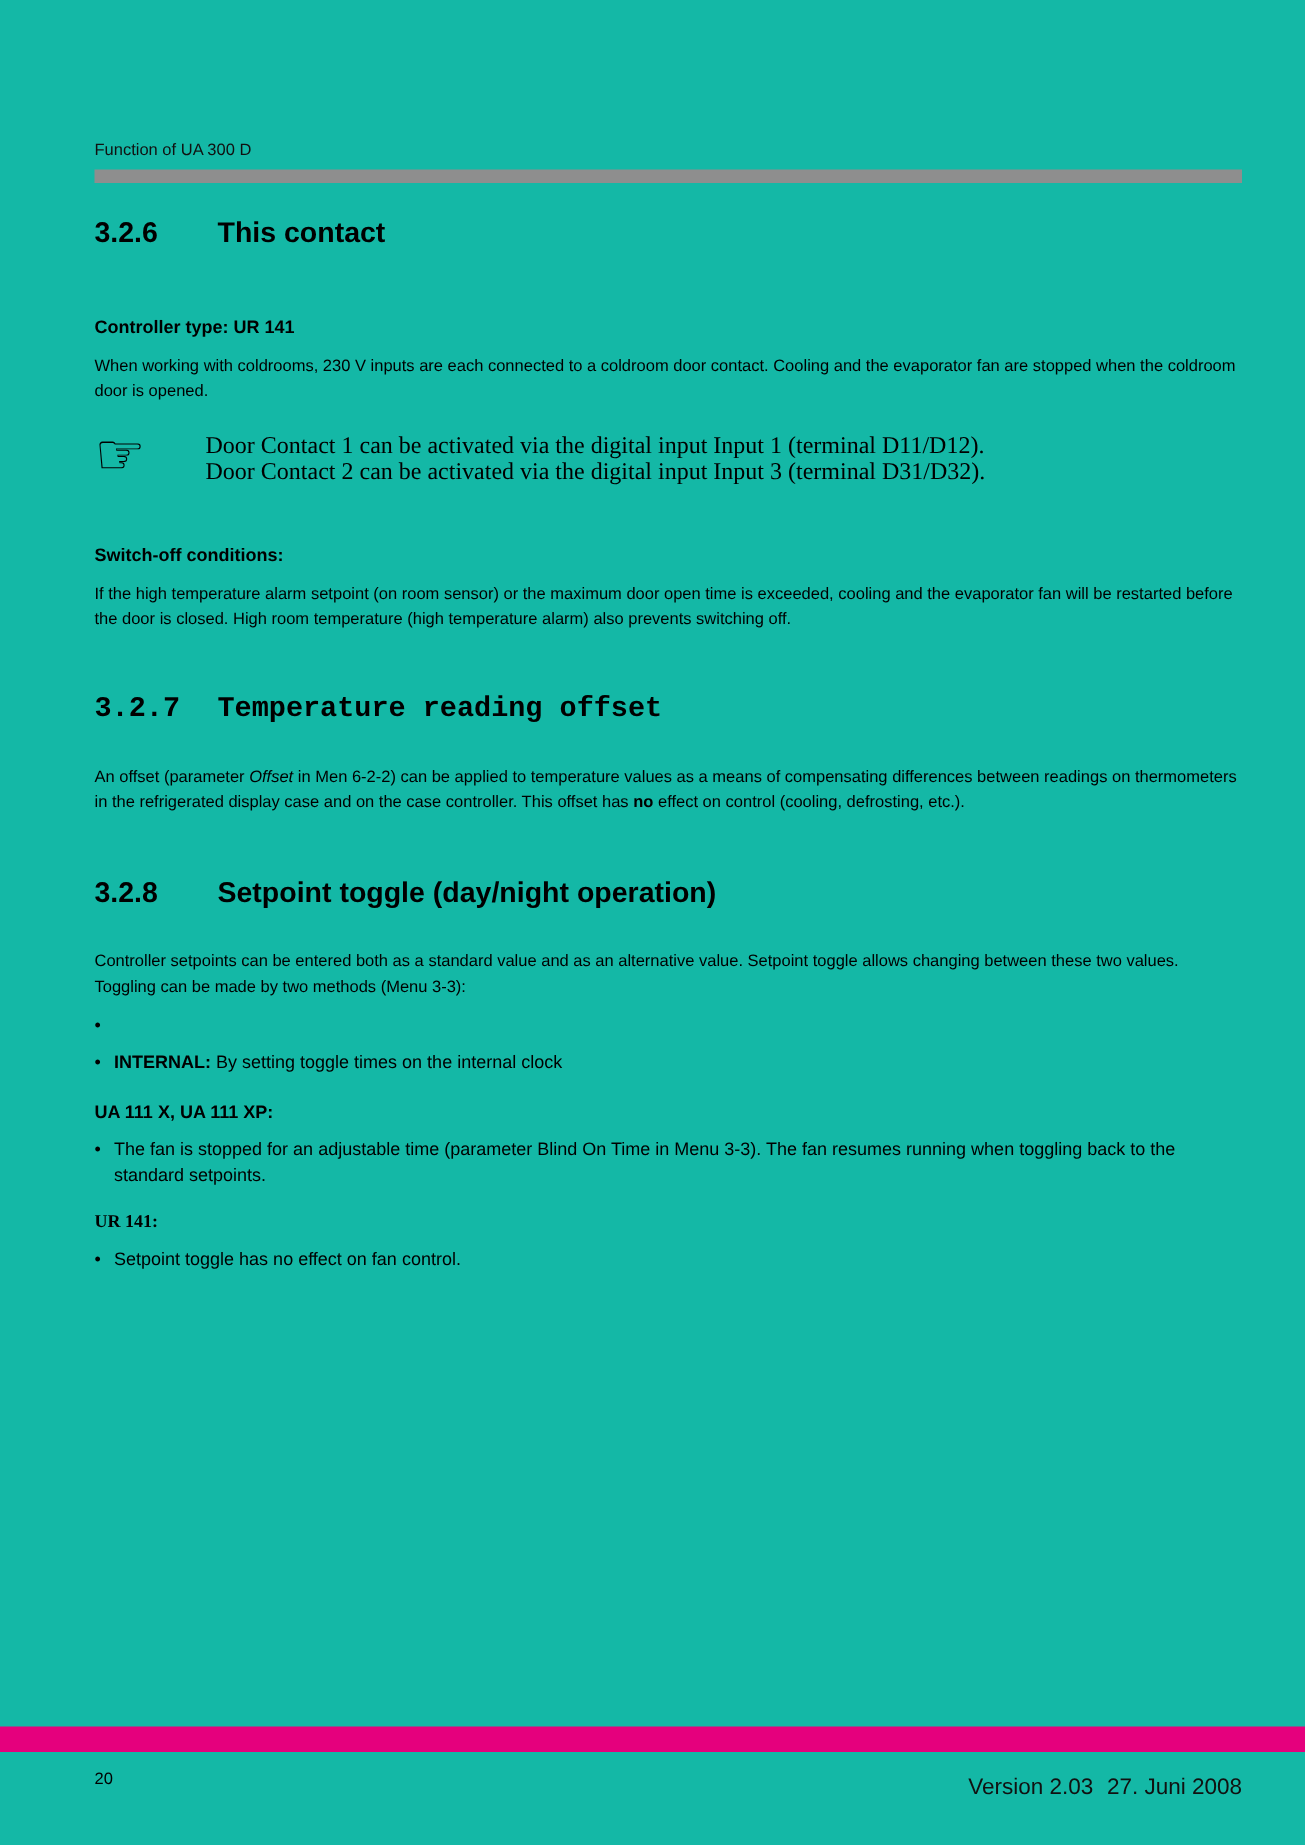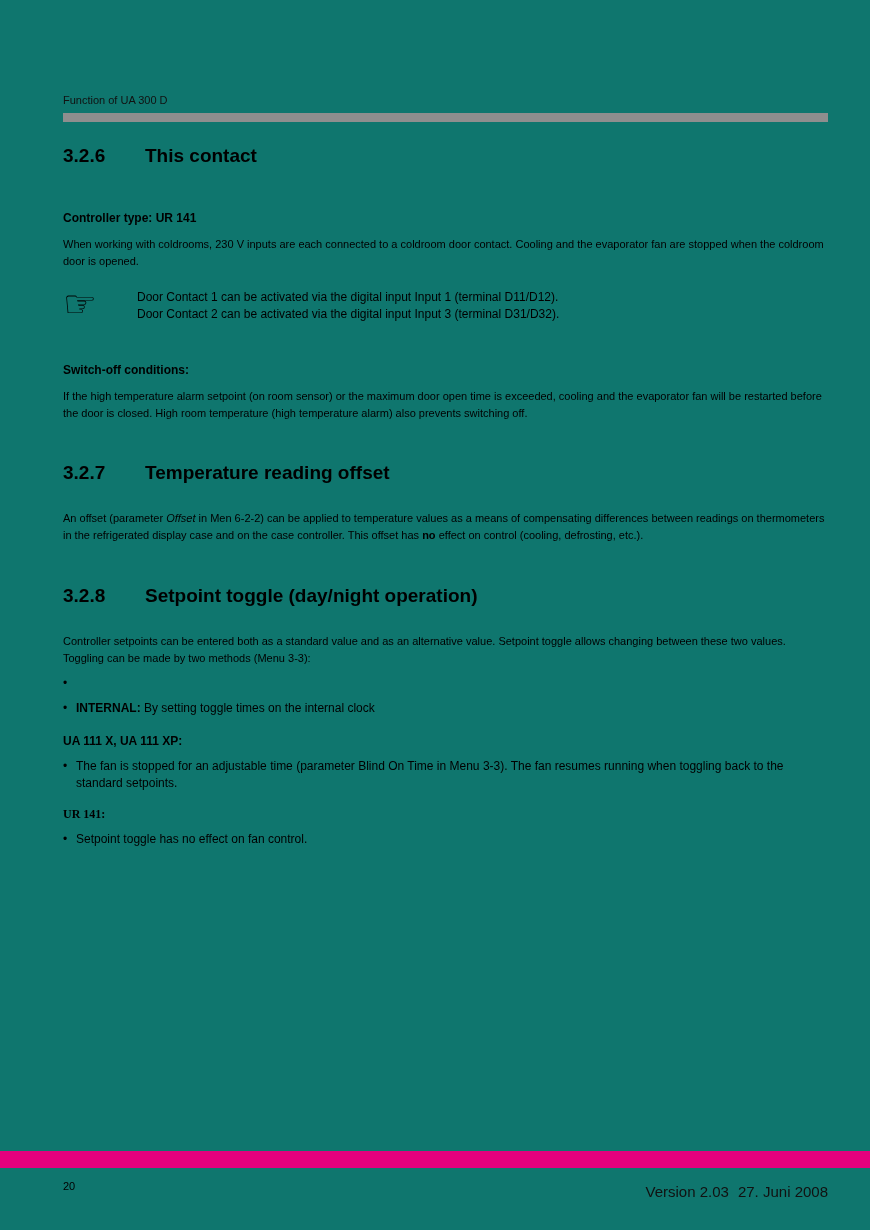--- a/index.html
+++ b/index.html
@@ -1,21 +1,21 @@
 <!DOCTYPE html>
 <html><head>
 <meta charset="utf-8">
 <style>
   * { margin: 0; padding: 0; box-sizing: border-box; }
   html, body { background: #ffffff; }
   .page {
     position: relative;
     width: 870px;
     height: 1230px;
-    background: #0f766e;
+    background: #14b8a6;
     font-family: "Liberation Sans", "DejaVu Sans", sans-serif;
     color: #000000;
     overflow: hidden;
   }
   .content {
     position: absolute;
     left: 63px;
     top: 0;
     width: 765px;
   }
@@ -33,21 +33,21 @@
   .section-heading {
     display: flex;
     font-size: 19px;
     font-weight: bold;
     line-height: 19px;
     color: #000000;
     gap: 20px;
   }
   .section-number { flex: 0 0 62px; }
   .h-326 { margin-top: 24px; }
-  .h-327 { margin-top: 42px; }
+  .h-327 { margin-top: 42px; font-family: Liberation Mono, monospace; }
   .h-328 { margin-top: 43px; }
   .sub-label {
     font-size: 12px;
     font-weight: bold;
     line-height: 15px;
   }
   .lbl-controller { margin-top: 46px; }
   .lbl-switchoff  { margin-top: 40px; }
   .lbl-ua111      { margin-top: 18px; }
   .lbl-ur141      { margin-top: 16px; font-family: Liberation Serif, serif; }
@@ -65,22 +65,23 @@
     align-items: flex-start;
   }
   .note-icon {
     flex: 0 0 74px;
     font-size: 38px;
     line-height: 34px;
     margin-top: -2px;
     color: #000000;
   }
   .note-text {
-    font-size: 12px;
+    font-size: 16px;
     line-height: 17px;
+    font-family: Liberation Serif, serif;
   }
   .bullet-item {
     display: flex;
     font-size: 12px;
     line-height: 16.5px;
   }
   .bullet-glyph { flex: 0 0 13px; }
   .b-external { margin-top: 9px; }
   .b-internal { margin-top: 8px; }
   .b-ua111    { margin-top: 9px; }

